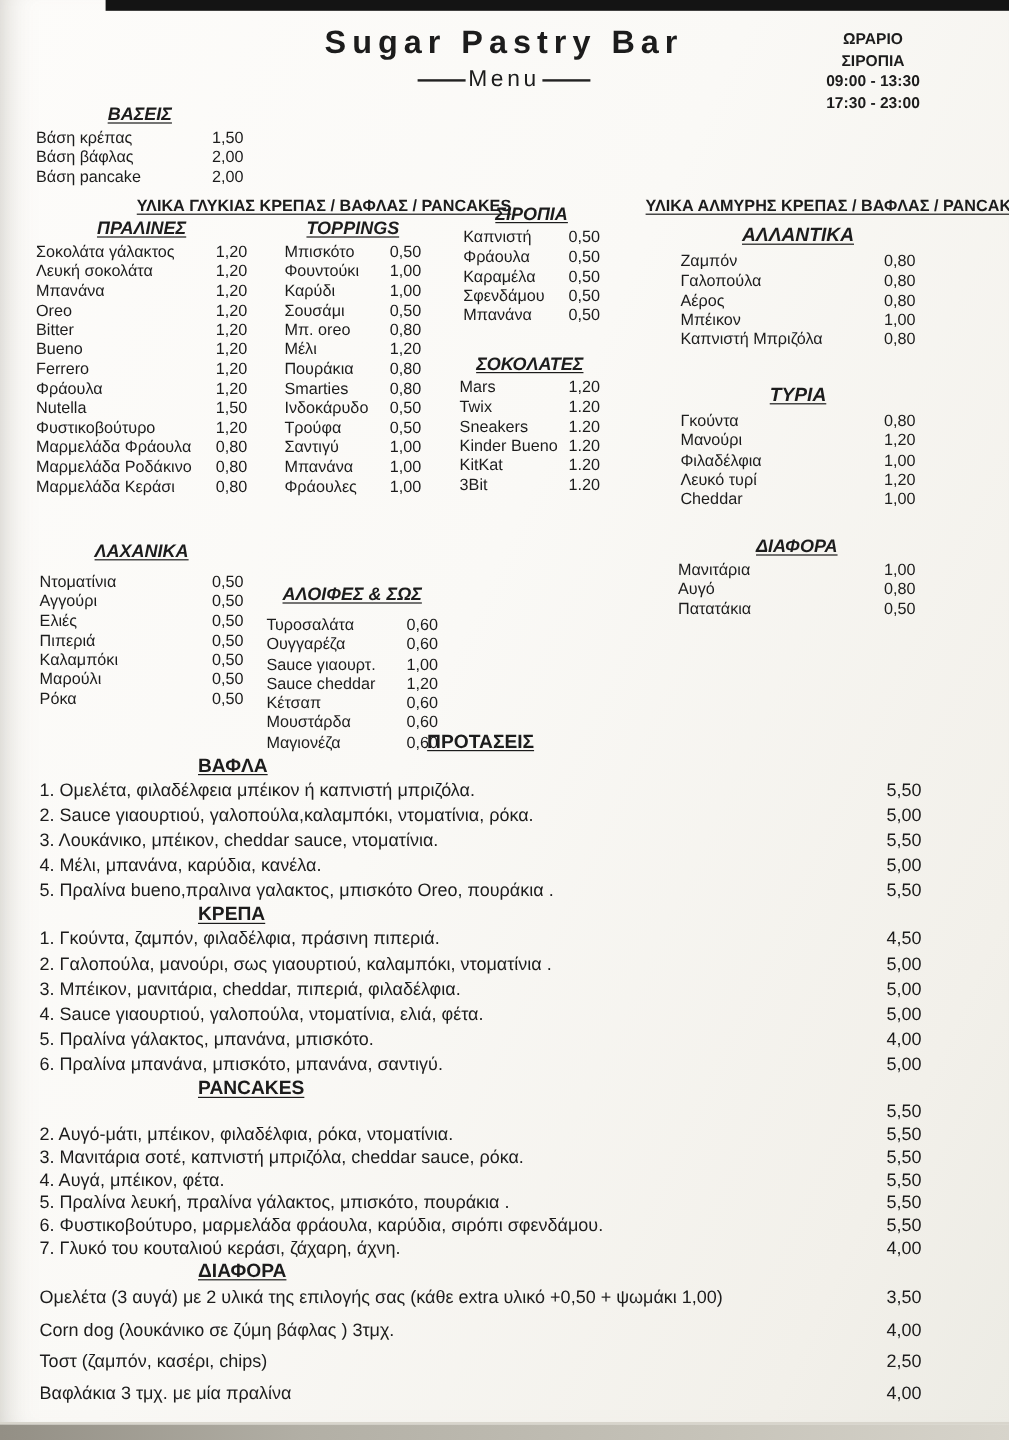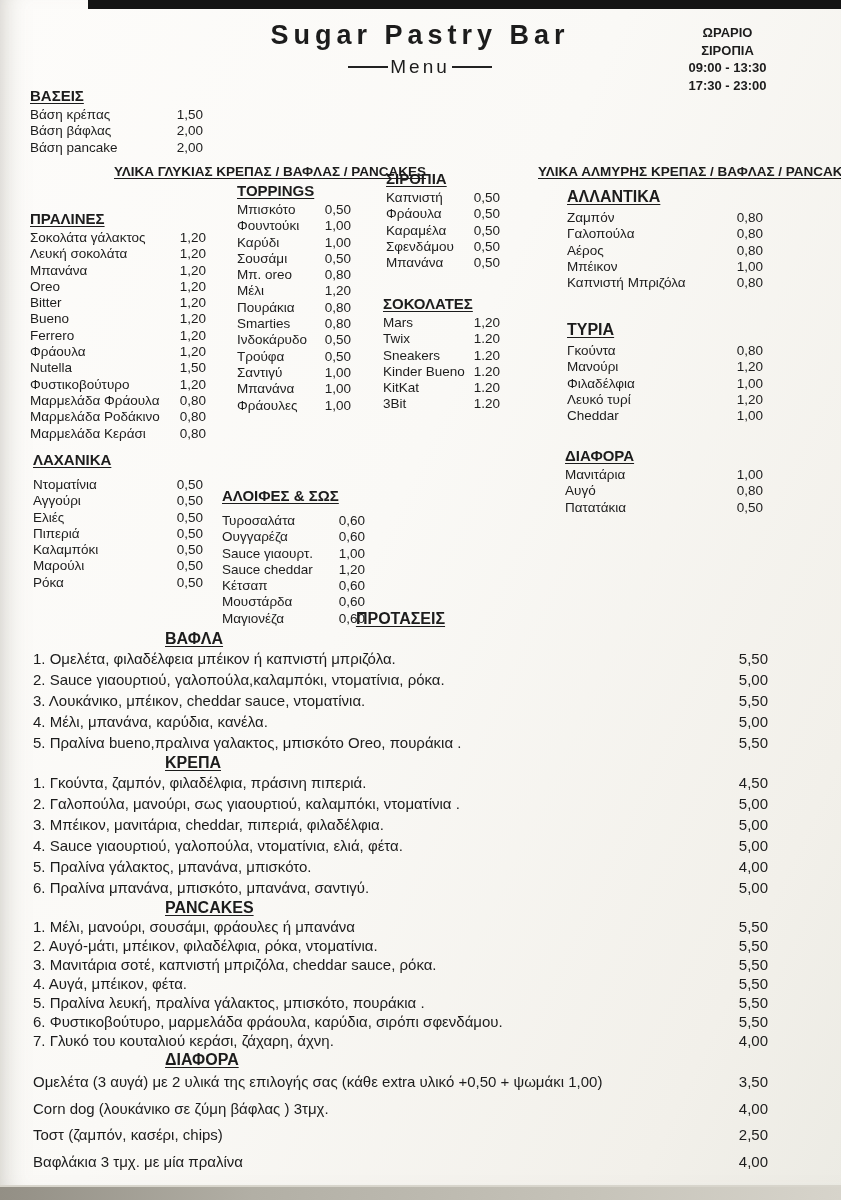--- a/index.html
+++ b/index.html
@@ -14,22 +14,22 @@
     border-top:2px solid #d8d5cc;
     background:linear-gradient(90deg,#938f85,#b2afa5 30%,#c6c3b9 70%,#d7d4cb);}
   
   .masthead{position:absolute;top:20px;left:200px;width:440px;text-align:center;}
   .title{font-size:27px;font-weight:bold;letter-spacing:5px;line-height:30px;white-space:nowrap;}
   .subtitle{margin-top:5px;font-size:19px;letter-spacing:3px;line-height:24px;display:flex;align-items:center;justify-content:center;gap:2px;}
   .mdash{display:inline-block;width:40px;height:0;border-top:2px solid #222;}
   .hours{position:absolute;top:24px;left:645px;width:165px;text-align:center;font-size:13px;font-weight:bold;line-height:17.5px;}
   
   .col{position:absolute;}
-  .col-head{font-size:15px;font-weight:bold;text-align:left;text-decoration:underline;
-    text-underline-offset:2px;line-height:19px;margin-bottom:2px;white-space:nowrap;}
+  .col-head{font-size:15px;font-weight:bold;text-align:center;text-decoration:underline;
+    text-underline-offset:2px;line-height:19px;margin-bottom:2px;white-space:nowrap;font-style:italic;}
   .col .row{display:flex;justify-content:space-between;font-size:13.5px;line-height:16.3px;white-space:nowrap;}
   .col .f-price{margin-left:6px;}
   .sec-title{position:absolute;font-size:13.5px;font-weight:bold;text-align:center;
     text-decoration:underline;text-underline-offset:2px;white-space:nowrap;}
   
   .sug{position:absolute;left:33px;top:608px;width:735px;}
   .sug-title{text-align:center;font-size:16px;font-weight:bold;text-decoration:underline;
     text-underline-offset:2px;line-height:21px;}
   .group-head{margin-left:132px;font-size:16px;font-weight:bold;text-decoration:underline;
     text-underline-offset:2px;line-height:19px;}
@@ -73,21 +73,21 @@
         </div>
         <div class="row">
           <span class="f-label">Βάση pancake</span>
           <span class="f-price">2,00</span>
         </div>
       </div>
   </div>
 
   <div class="sec-title" style="left:35px;top:164px;width:470px;">ΥΛΙΚΑ ΓΛΥΚΙΑΣ ΚΡΕΠΑΣ / ΒΑΦΛΑΣ / PANCAKES</div>
 
-  <div class="col" style="left:30px;top:181px;width:176px;margin-top:28px;">
+  <div class="col" style="left:30px;top:181px;width:176px;">
     <div class="col-head">ΠΡΑΛΙΝΕΣ</div>
     <div>
         <div class="row">
           <span class="f-label">Σοκολάτα γάλακτος</span>
           <span class="f-price">1,20</span>
         </div>
         <div class="row">
           <span class="f-label">Λευκή σοκολάτα</span>
           <span class="f-price">1,20</span>
         </div>
@@ -448,21 +448,20 @@
             <span class="f-label">6. Πραλίνα μπανάνα, μπισκότο, μπανάνα, σαντιγύ.</span>
             <span class="f-price">5,00</span>
           </div>
         </div>
     </div>
 
     <div>
       <div class="group-head">PANCAKES</div>
       <div class="rows-pancakes">
           <div class="row">
-            <span class="f-label">1. Μέλι, μανούρι, σουσάμι, φράουλες ή μπανάνα</span>
             <span class="f-price">5,50</span>
           </div>
           <div class="row">
             <span class="f-label">2. Αυγό-μάτι, μπέικον, φιλαδέλφια, ρόκα, ντοματίνια.</span>
             <span class="f-price">5,50</span>
           </div>
           <div class="row">
             <span class="f-label">3. Μανιτάρια σοτέ, καπνιστή μπριζόλα, cheddar sauce, ρόκα.</span>
             <span class="f-price">5,50</span>
           </div>

